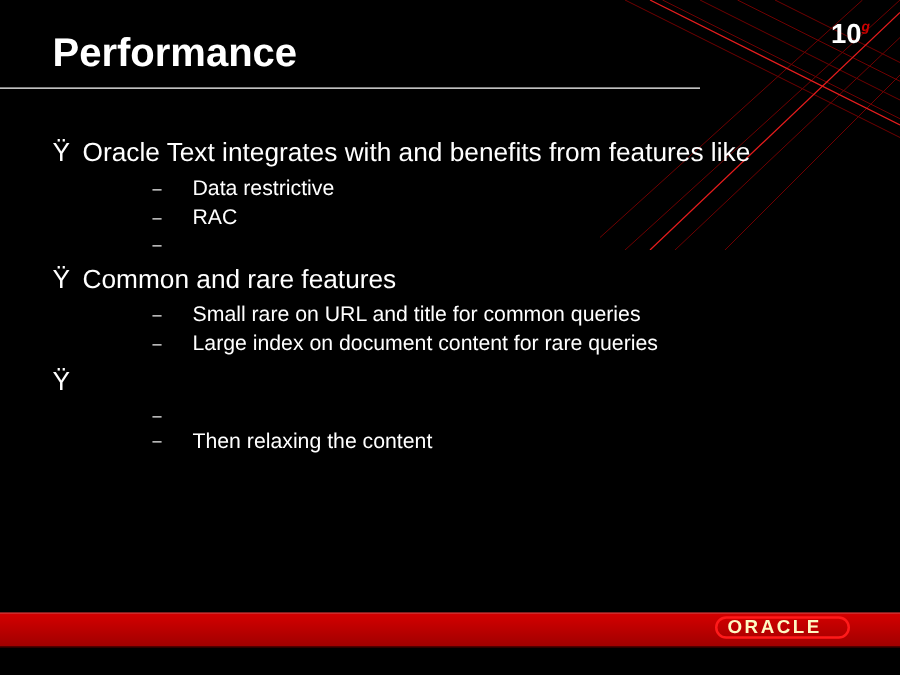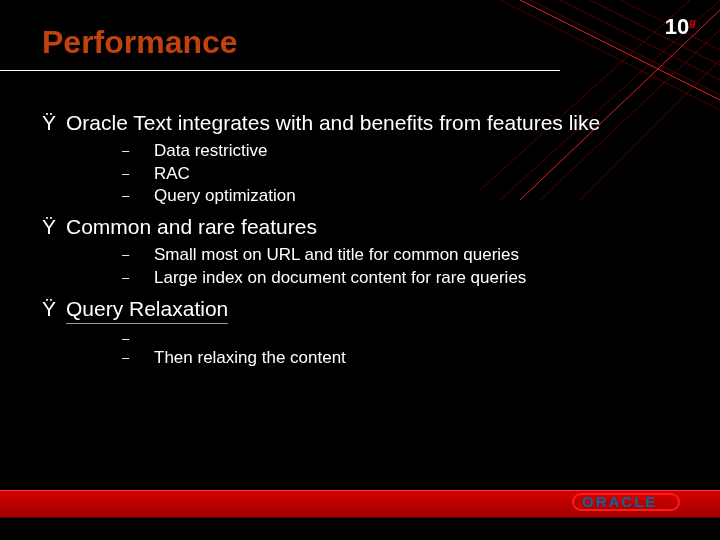--- a/index.html
+++ b/index.html
@@ -25,21 +25,21 @@
     font-size: 22px;
     font-weight: bold;
   }
   .logo-10g sup { font-size: 11px; font-style: italic; vertical-align: top; position: relative; top: 2px; color: #c00; }
   .title {
     position: absolute;
     top: 24px;
     left: 42px;
     font-size: 32px;
     font-weight: bold;
-    color: #c2410c;
+    color: #ffffff;
   }
   .title-underline {
     position: absolute;
     top: 70px;
     left: 0;
     width: 560px;
     height: 1px;
     background: #fff;
   }
   .content {
@@ -106,21 +106,21 @@
     border-radius: 11px;
     height: 18px;
     width: 108px;
     position: relative;
     top: 1px;
   }
   .oracle-logo .otext {
     position: absolute;
     left: 10px;
     top: 1px;
-    color: #0369a1;
+    color: #fef9c3;
     font-weight: bold;
     font-size: 15px;
     letter-spacing: 2px;
     font-family: Arial, sans-serif;
   }
 </style>
 </head>
 <body>
 
 <svg class="grid-decor" viewBox="0 0 260 200">
@@ -158,42 +158,40 @@
     <div class="lvl2">
       <span class="bullet2">–</span>
       <span>Data restrictive</span>
     </div>
     <div class="lvl2">
       <span class="bullet2">–</span>
       <span>RAC</span>
     </div>
     <div class="lvl2">
       <span class="bullet2">–</span>
-      <span>Query optimization</span>
     </div>
   </div>
 
   <div class="lvl1">
     <span class="bullet1">Ÿ</span>
     <span>Common and rare features</span>
   </div>
   <div class="lvl2-group">
     <div class="lvl2">
       <span class="bullet2">–</span>
-      <span>Small most on URL and title for common queries</span>
+      <span>Small rare on URL and title for common queries</span>
     </div>
     <div class="lvl2">
       <span class="bullet2">–</span>
       <span>Large index on document content for rare queries</span>
     </div>
   </div>
 
   <div class="lvl1">
     <span class="bullet1">Ÿ</span>
-    <span class="q-underline">Query Relaxation</span>
   </div>
   <div class="lvl2-group">
     <div class="lvl2">
       <span class="bullet2">–</span>
     </div>
     <div class="lvl2">
       <span class="bullet2">–</span>
       <span>Then relaxing the content</span>
     </div>
   </div>

